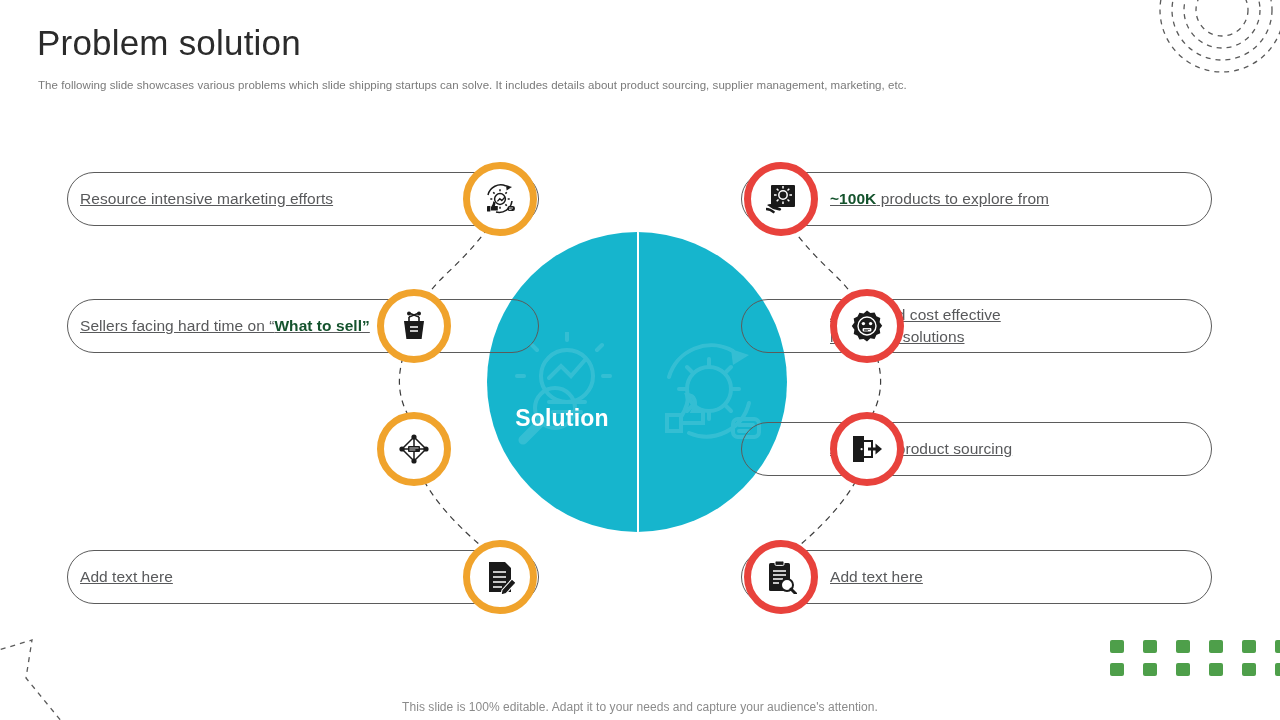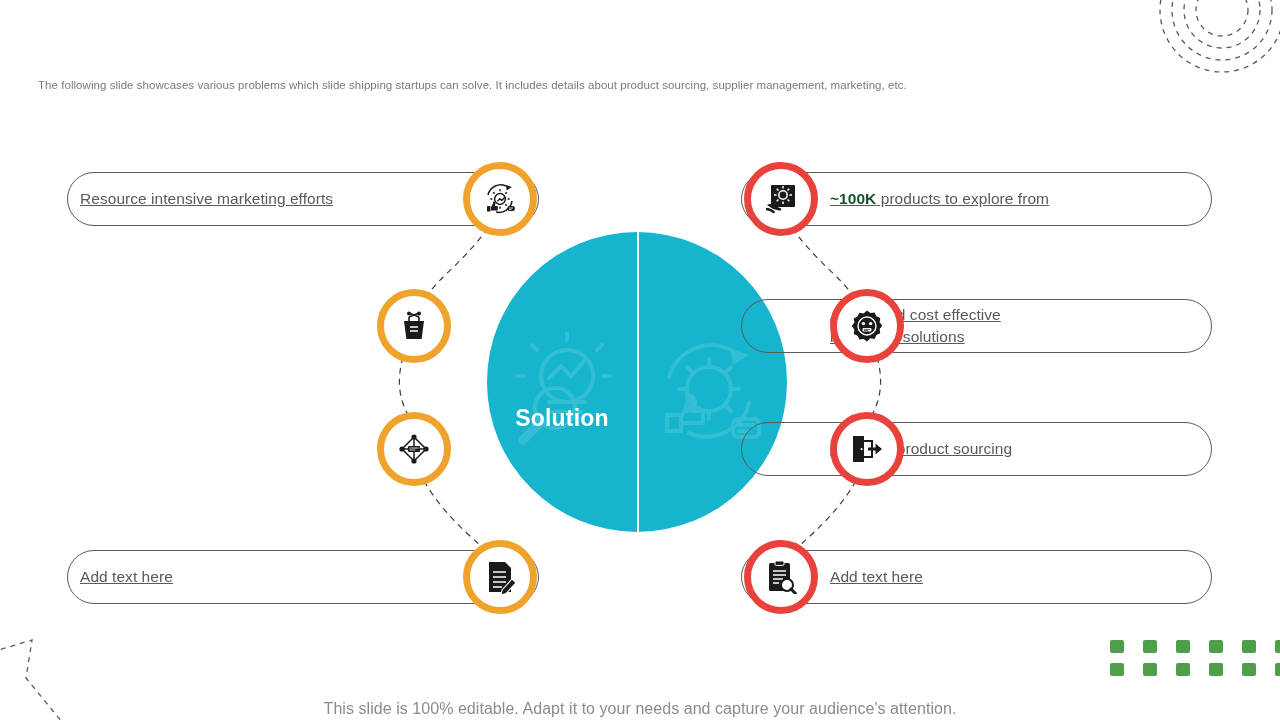--- a/index.html
+++ b/index.html
@@ -84,21 +84,21 @@
   .ring.orange{border:7px solid #f0a32c;}
   .ring.red{border:7px solid #e8423c;}
   .ring svg{display:block;}
 
   
   .connectors{position:absolute;left:0;top:0;width:1280px;height:720px;pointer-events:none;z-index:2;}
 
   
   .footer-note{
     position:absolute;left:0;top:700px;width:1280px;text-align:center;
-    font-size:16px;color:#8b8b8b;letter-spacing:.05px;
+    font-size:12px;color:#8b8b8b;letter-spacing:.05px;
   }
 </style>
 </head>
 <body>
 
 <div class="slide">
 
   <svg class="deco-arcs" viewBox="0 0 160 140">
     <g fill="none" stroke="#5a5a5a" stroke-width="1.3" stroke-dasharray="5 5">
       <circle cx="80" cy="62" r="26"></circle>
@@ -123,20 +123,21 @@
       <i></i>
       <i></i>
     <i></i>
       <i></i>
       <i></i>
       <i></i>
       <i></i>
       <i></i>
   </div>
 
+  <div class="page-title">Problem solution</div>
   <div class="page-subtitle">The following slide showcases various problems which slide shipping startups can solve. It includes details about product sourcing, supplier management, marketing, etc.</div>
 
   <svg class="connectors">
     <g fill="none" stroke="#3d3d3d" stroke-width="1.2" stroke-dasharray="6 5">
       <path d="M488 228 C463 262, 441 276, 430 292"></path>
       <path d="M403 357 C396 382, 400 400, 408 415"></path>
       <path d="M424 481 C441 510, 463 530, 480 545"></path>
       <path d="M792 228 C817 262, 839 276, 850 292"></path>
       <path d="M877 357 C884 382, 880 400, 872 415"></path>
       <path d="M856 481 C839 510, 817 530, 800 545"></path>
@@ -190,20 +191,23 @@
         <path d="M9 26c1.8-2.6 2.4-4 2-5.4 2.4 0 3 2.2 1.8 4.4h3v4.6H9z"></path>
         <rect x="25.5" y="25" width="7.4" height="5" rx="2"></rect>
       </g>
       <g stroke="#fff" stroke-width=".8">
           <path d="M27 27h4 M27 28.6h2.6"></path>
         </g>
       <path d="M15.4 20.4l2.4-2.6 2 1.8 3-3.4" fill="none" stroke="#1a1a1a" stroke-width="1.4"></path>
     </svg>
   </div>
 
+  <div class="pill left-pill" style="top:299px">
+    <span class="txt">Sellers facing hard time on “<b>What to sell”</b></span>
+  </div>
   <div class="ring orange" style="left:377px;top:289px">
     <svg width="32" height="34" viewBox="0 0 32 34">
       <path d="M6 12h20l-2.4 18H8.4z" fill="#1a1a1a"></path>
       <g fill="none" stroke="#1a1a1a" stroke-width="1.6">
         <path d="M11 12V8 M21 12V8"></path>
         <path d="M11 8l10-4 M21 8L11 4"></path>
       </g>
       <circle cx="11" cy="4.5" r="2" fill="#1a1a1a"></circle>
       <circle cx="21" cy="4.5" r="2" fill="#1a1a1a"></circle>
       <path d="M12 18h8M12 22h8" stroke="#fff" stroke-width="1.4"></path>

